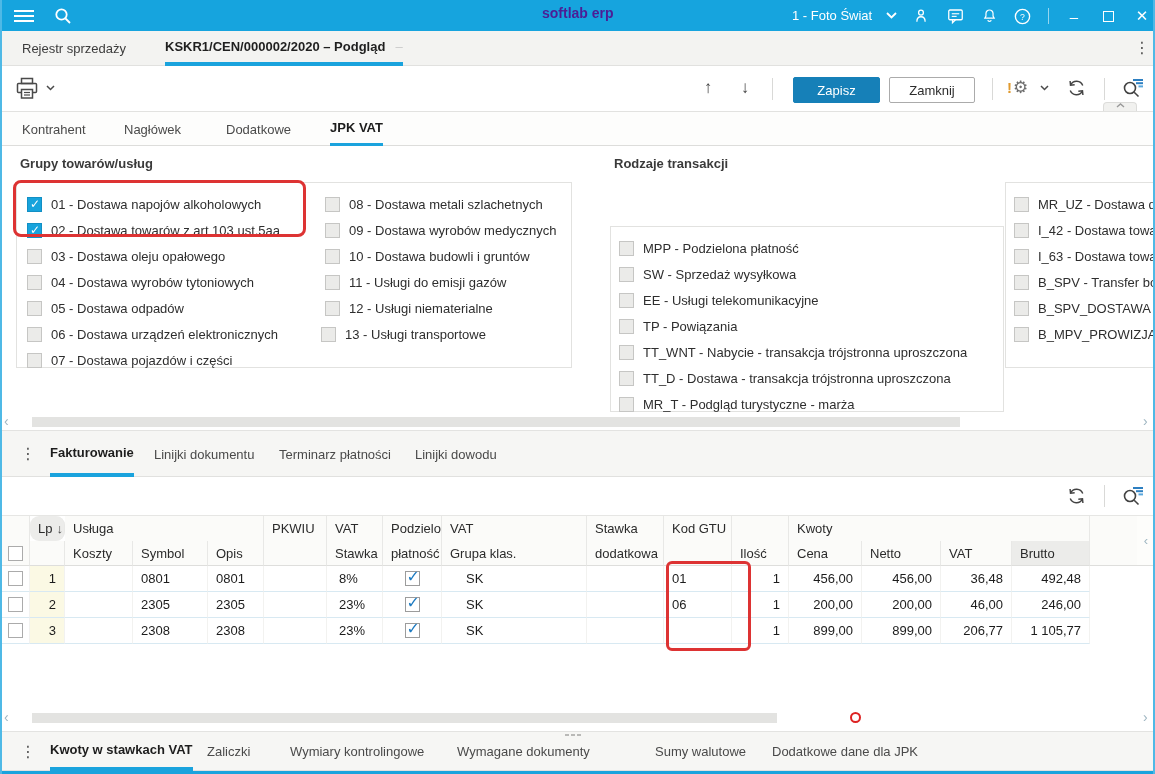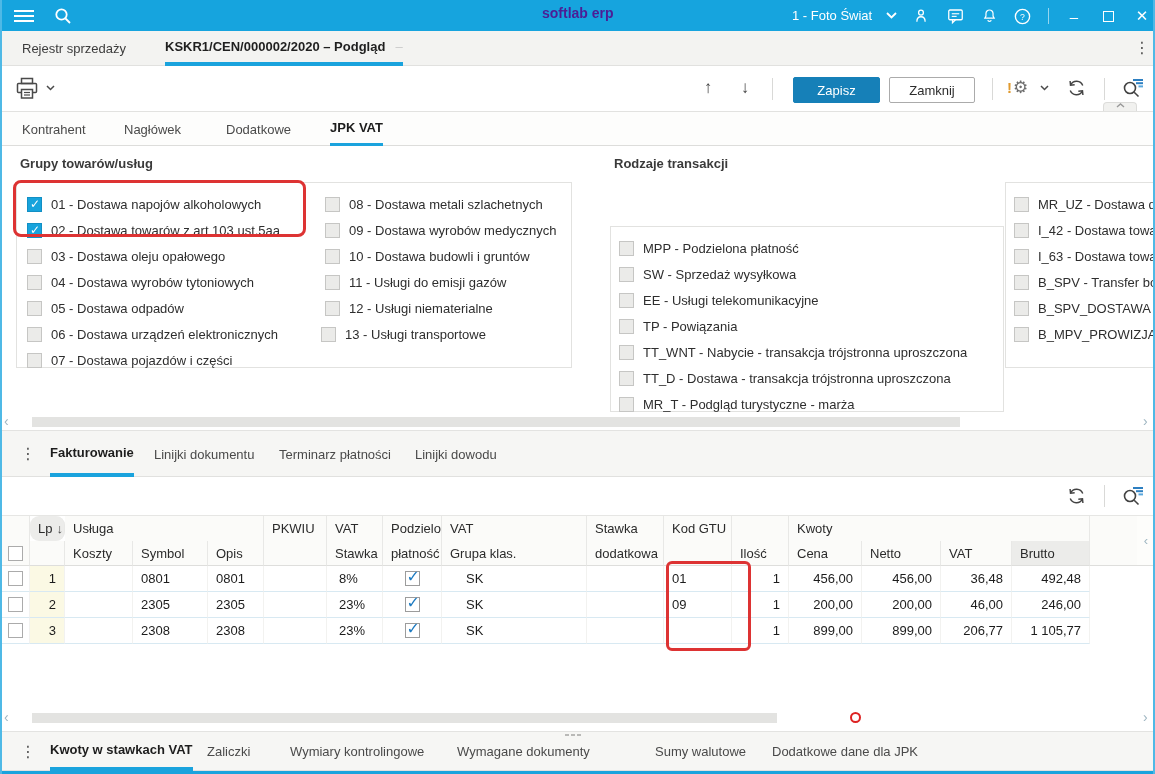--- a/index.html
+++ b/index.html
@@ -506,21 +506,21 @@
       <div class="bc"></div>
       <div class="bc">2305</div>
       <div class="bc">2305</div>
       <div class="bc"></div>
       <div class="bc" style="padding-left:12px;">23%</div>
       <div class="bc" style="justify-content:center; padding:0;">
           <span class="cb-grid checked"></span>
         </div>
       <div class="bc" style="padding-left:24px;">SK</div>
       <div class="bc"></div>
-      <div class="bc">09</div>
+      <div class="bc">06</div>
       <div class="bc num">1</div>
       <div class="bc num">200,00</div>
       <div class="bc num">200,00</div>
       <div class="bc num">46,00</div>
       <div class="bc num">246,00</div>
       <div class="bc" style="border-right:none; border-bottom:none;"></div>
     </div>
     <div class="grow">
       <div class="bc" style="justify-content:center; padding:0;">
           <span class="cb-sel"></span>

